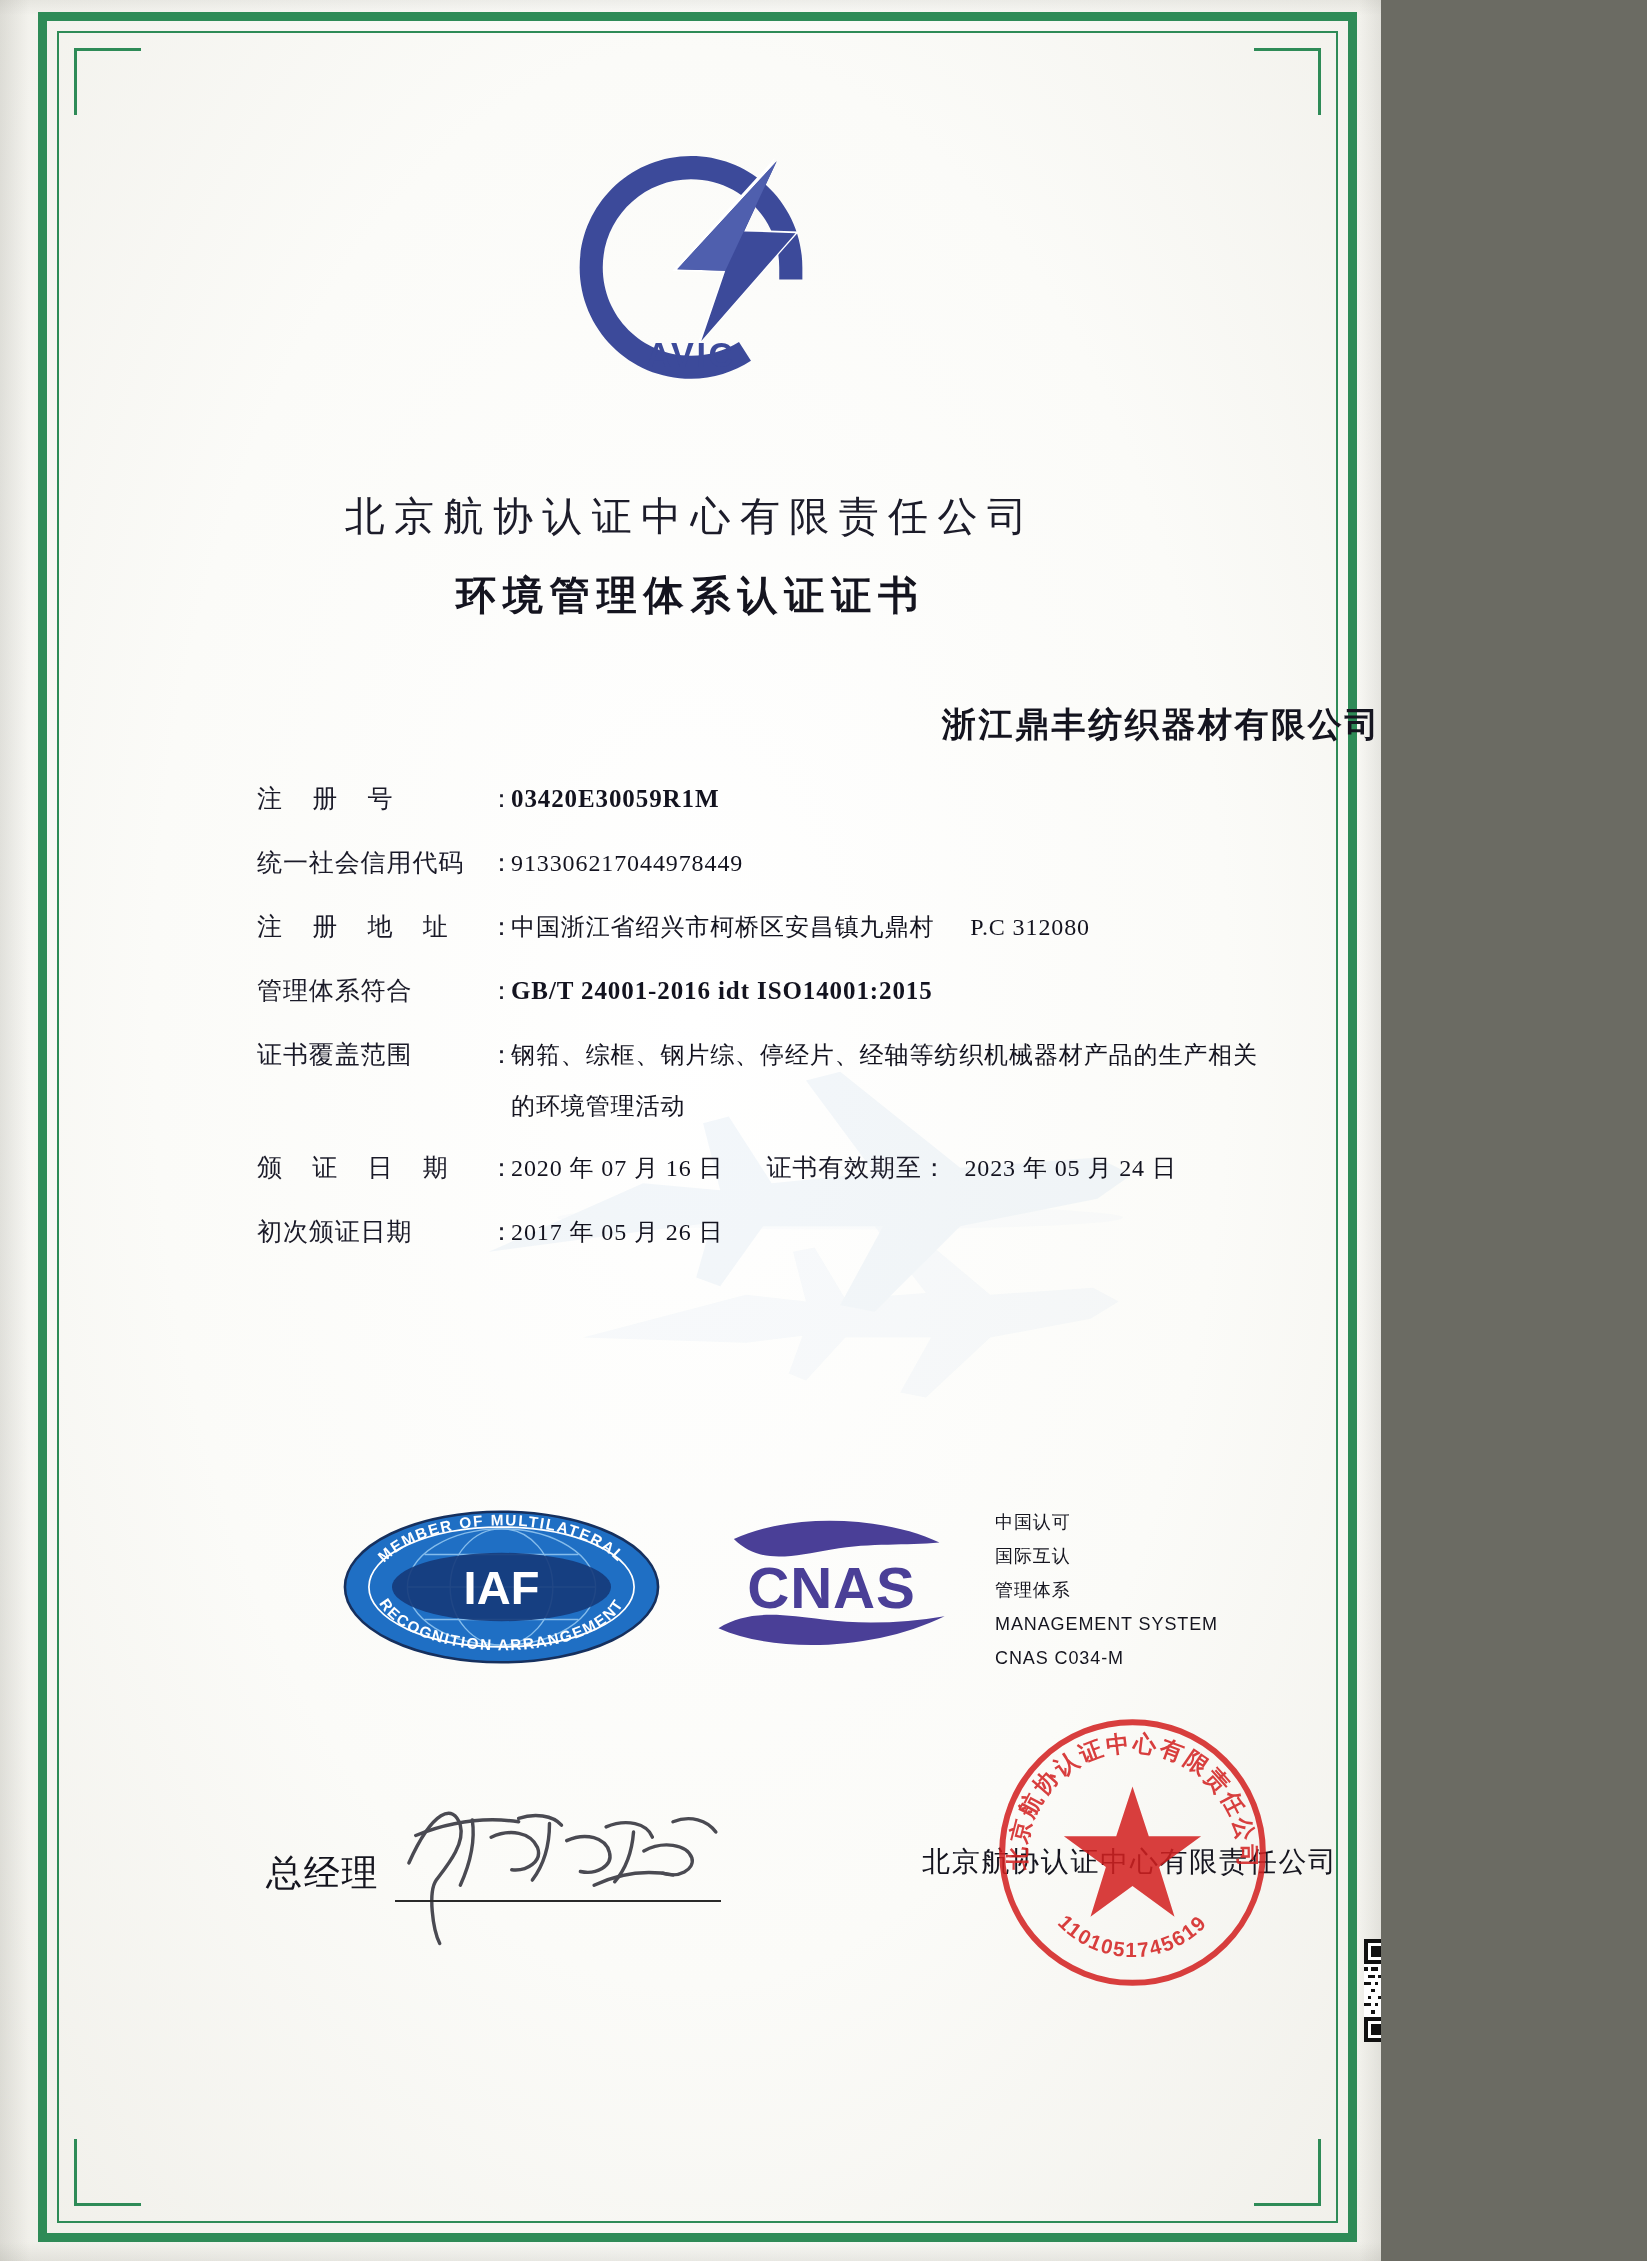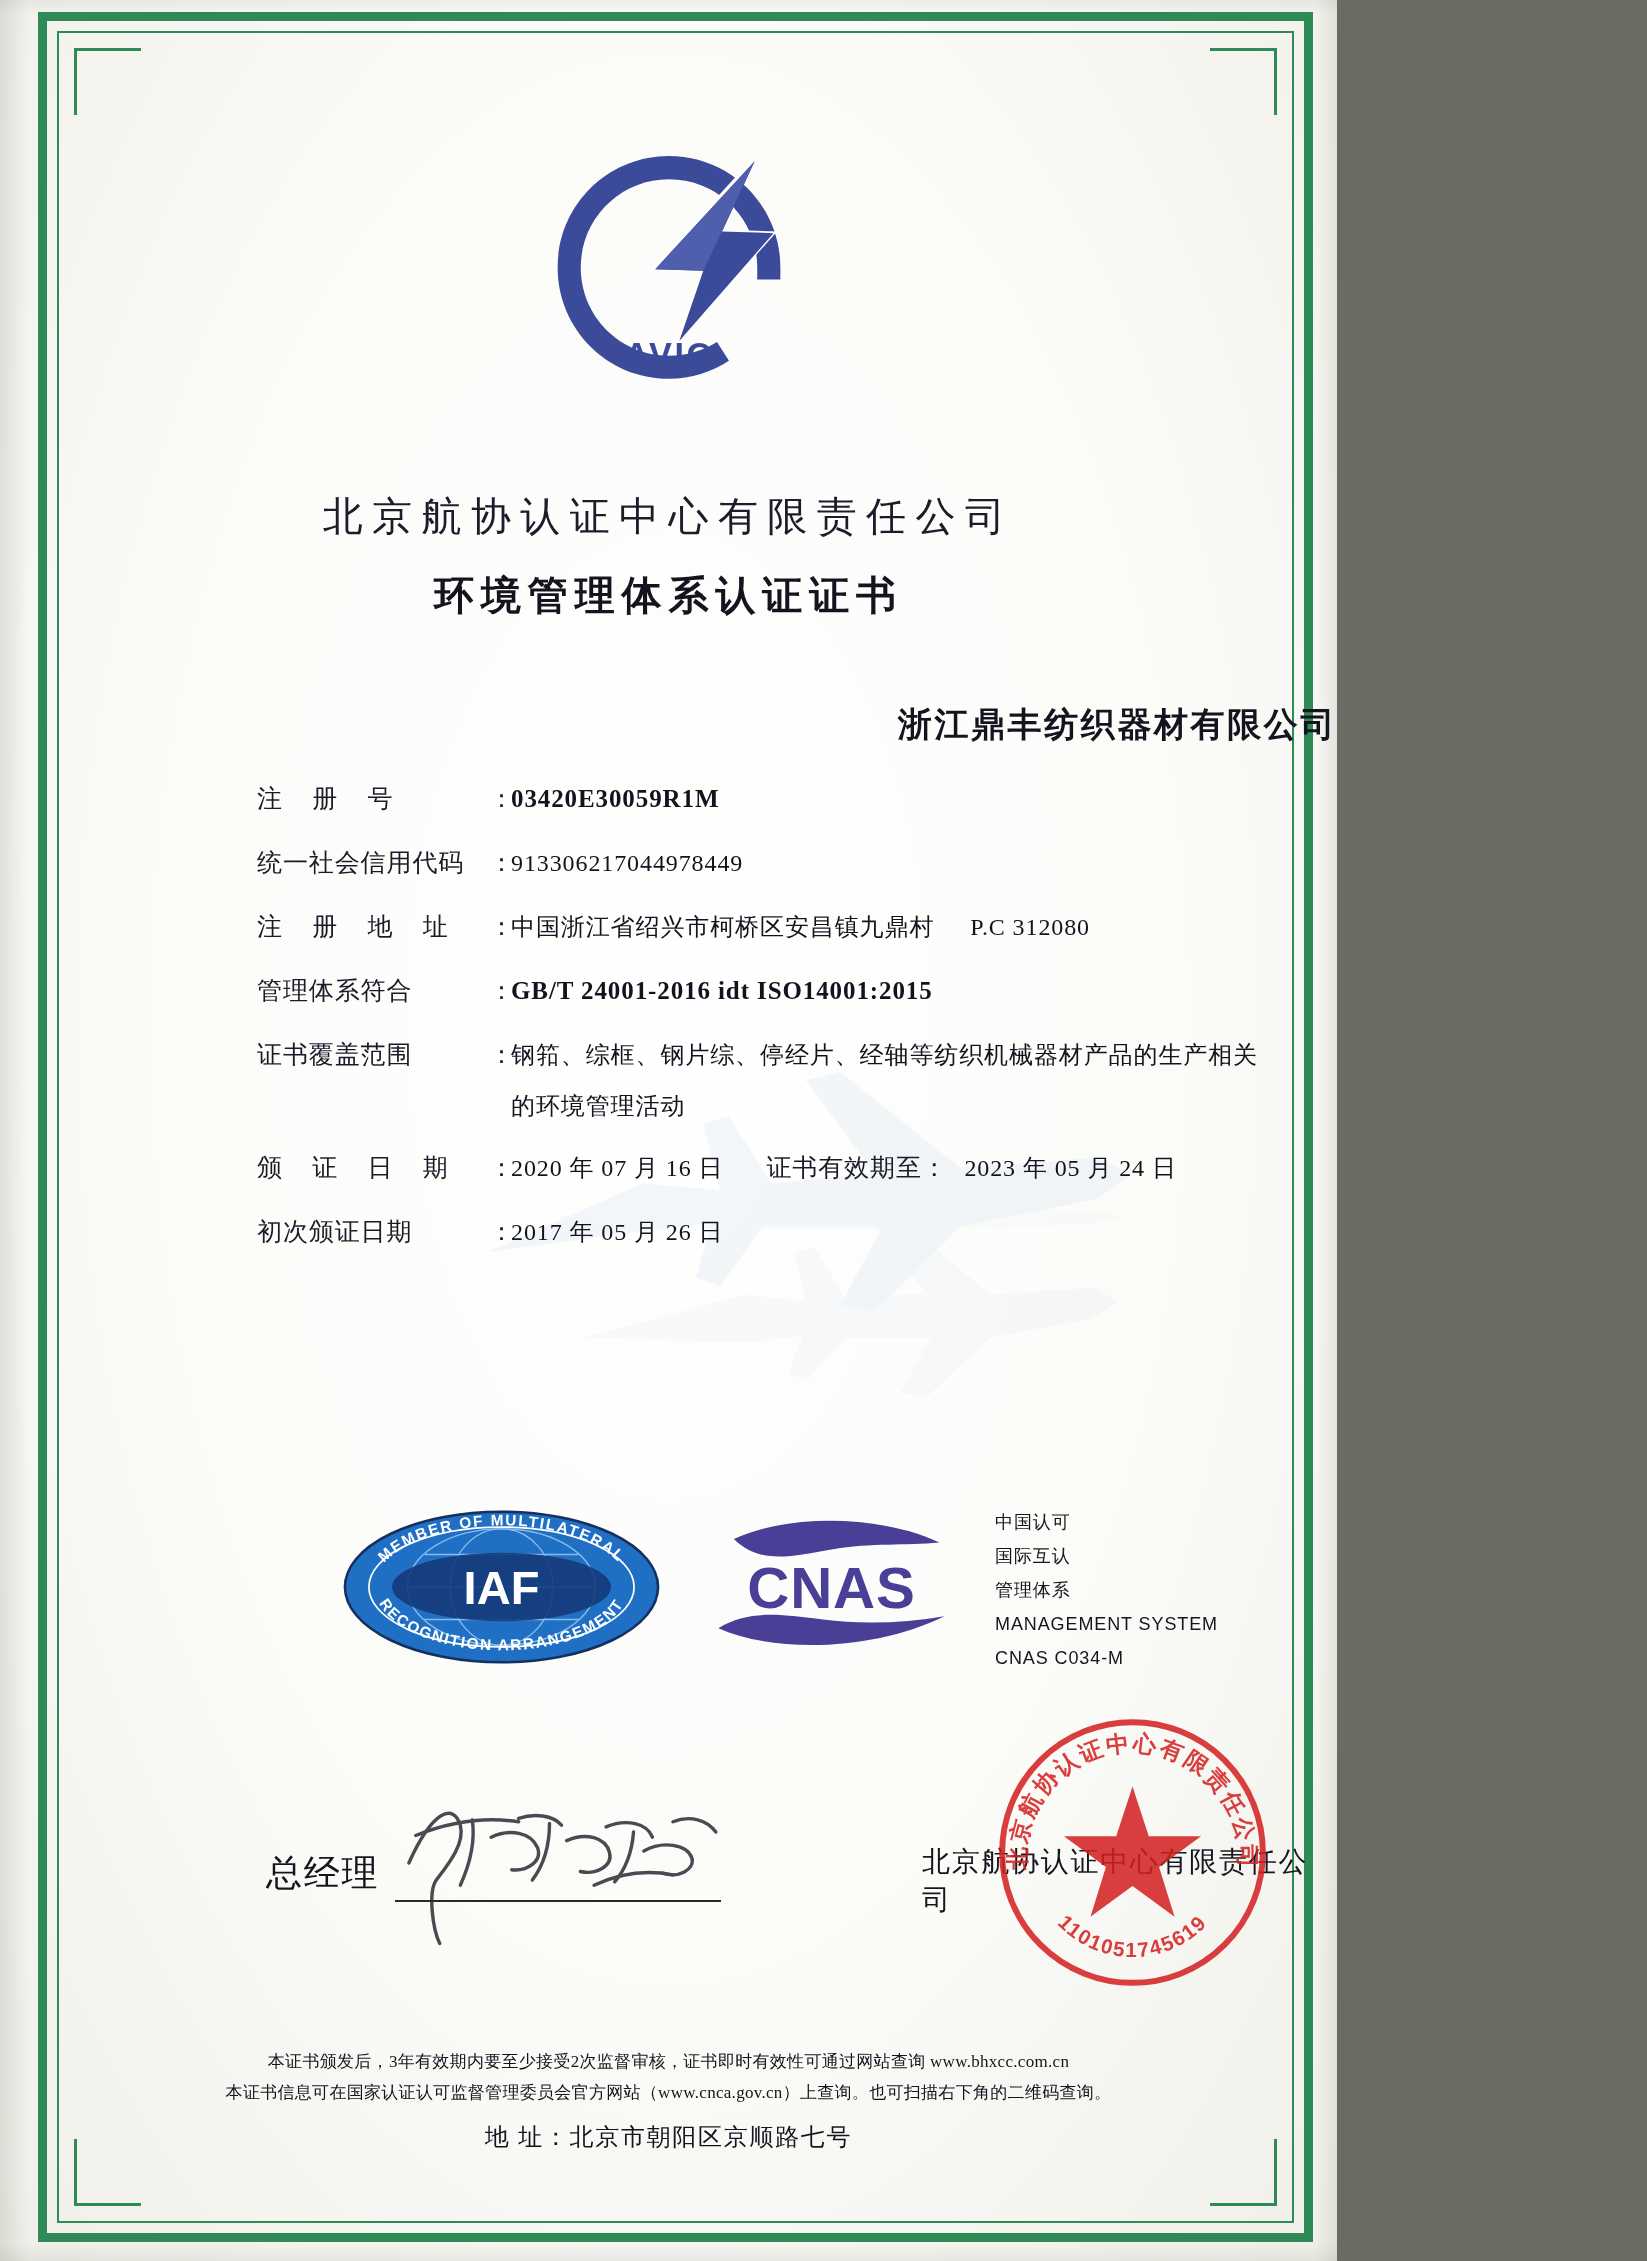--- a/index.html
+++ b/index.html
@@ -7,20 +7,21 @@
     padding: 0;
     background: #6b6b63;
   }
   #page {
     position: relative;
     width: 1337px;
     height: 2261px;
     background: #ffffff;
     overflow: hidden;
     font-family: "Liberation Serif", serif;
+    padding-left: 44px;
   }
   
   .paper {
     position: absolute;
     inset: 0;
     background:
       radial-gradient(ellipse at 50% 45%, #ffffff 0%, #fbfbf8 55%, #f0efe9 100%);
   }
   .paper::after{
     content:"";
@@ -517,19 +518,14 @@
         <rect x="23" y="26" width="1" height="1"></rect>
         <rect x="27" y="26" width="1" height="1"></rect>
       <rect x="10" y="28" width="1" height="1"></rect>
         <rect x="14" y="28" width="2" height="1"></rect>
         <rect x="18" y="28" width="1" height="1"></rect>
       <rect x="22" y="28" width="2" height="1"></rect>
         <rect x="26" y="28" width="1" height="1"></rect>
     </g>
   </svg>
 
-  <div class="footer">
-    <div class="fn1">本证书颁发后，3年有效期内要至少接受2次监督审核，证书即时有效性可通过网站查询 www.bhxcc.com.cn</div>
-    <div class="fn2">本证书信息可在国家认证认可监督管理委员会官方网站（www.cnca.gov.cn）上查询。也可扫描右下角的二维码查询。</div>
-    <div class="addr">地 址：北京市朝阳区京顺路七号</div>
-  </div>
 </div>
 
 
 </body></html>

